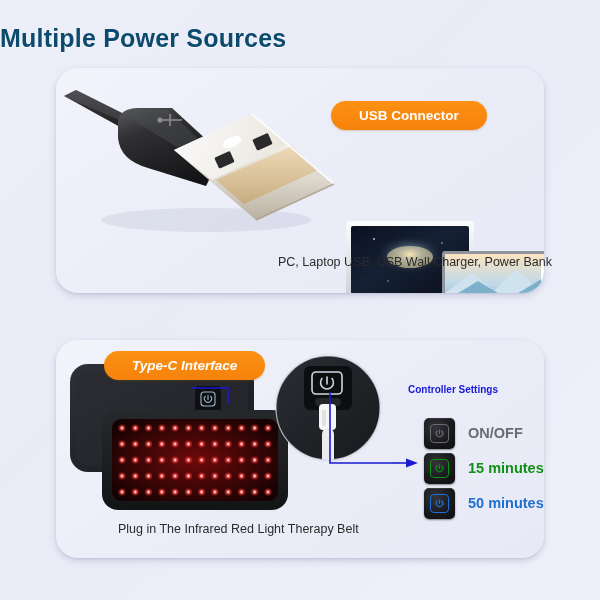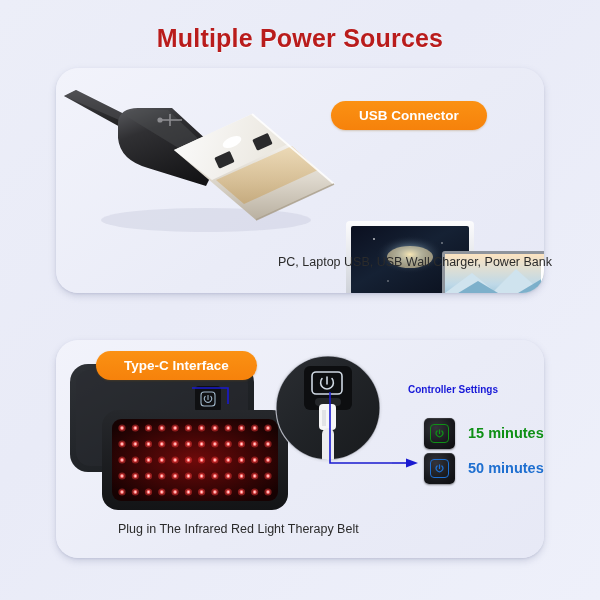--- a/index.html
+++ b/index.html
@@ -12,24 +12,24 @@
     background: linear-gradient(135deg, #eceef8 0%, #e9ebf7 40%, #eef0fa 100%);
     position: relative;
   }
 
   
   .title {
     position: absolute;
     top: 24px;
     left: 0;
     width: 100%;
-    text-align: center;
+    text-align: left;
     font-size: 25px;
     font-weight: bold;
-    color: #b91c1c;
+    color: #0c4a6e;
     letter-spacing: 0.2px;
     text-shadow: 0 1px 1px rgba(255,255,255,0.8);
   }
 
   
   .panel {
     position: absolute;
     background: linear-gradient(145deg, #f2f3fb 0%, #eaecf7 55%, #e7e9f6 100%);
     border-radius: 22px;
     box-shadow: 0 3px 7px rgba(120,125,160,0.28),
@@ -46,21 +46,21 @@
     color: #ffffff;
     font-size: 13.5px;
     font-weight: bold;
     border-radius: 16px;
     padding: 7px 28px;
     white-space: nowrap;
     box-shadow: 0 1px 2px rgba(140,90,10,0.25);
     z-index: 12;
   }
   #badge-usb   { left: 331px; top: 101px; }
-  #badge-typec { left: 96px; top: 351px; }
+  #badge-typec { left: 104px; top: 351px; font-style: italic; }
 
   
   .caption {
     position: absolute;
     font-size: 12.5px;
     color: #2b2b2b;
     white-space: nowrap;
     z-index: 12;
   }
   #caption-usb   { left: 278px; top: 255px; }
@@ -512,20 +512,31 @@
     <path d="M330 392 L330 463 L392 463"></path>
   </g>
   <path d="M392 463 L412 463" stroke="#1a1ad0" stroke-width="1.6" fill="none"></path>
   <path d="M418 463 L406 458.5 L406 467.5 Z" fill="#1a1ad0"></path>
 </svg>
 
 <div id="ctrl-heading">Controller Settings</div>
 <div id="ctrl-list">
     <div class="ctrl-row">
       <div class="ctrl-btn">
+        <span class="ctrl-glyph" style="color: rgb(107, 107, 115);">
+          <svg width="11" height="11" viewBox="0 0 12 12" fill="none" stroke="currentColor" stroke-width="1.35" stroke-linecap="round">
+            <path d="M6 2 L6 6"></path>
+            <path d="M3.4 3.3 a3.6 3.6 0 1 0 5.2 0"></path>
+          </svg>
+        </span>
+      </div>
+      <span class="ctrl-label" style="color: rgb(107, 107, 115);">ON/OFF</span>
+    </div>
+    <div class="ctrl-row">
+      <div class="ctrl-btn">
         <span class="ctrl-glyph" style="color: rgb(15, 144, 22);">
           <svg width="11" height="11" viewBox="0 0 12 12" fill="none" stroke="currentColor" stroke-width="1.35" stroke-linecap="round">
             <path d="M6 2 L6 6"></path>
             <path d="M3.4 3.3 a3.6 3.6 0 1 0 5.2 0"></path>
           </svg>
         </span>
       </div>
       <span class="ctrl-label" style="color: rgb(15, 144, 22);">15 minutes</span>
     </div>
     <div class="ctrl-row">

